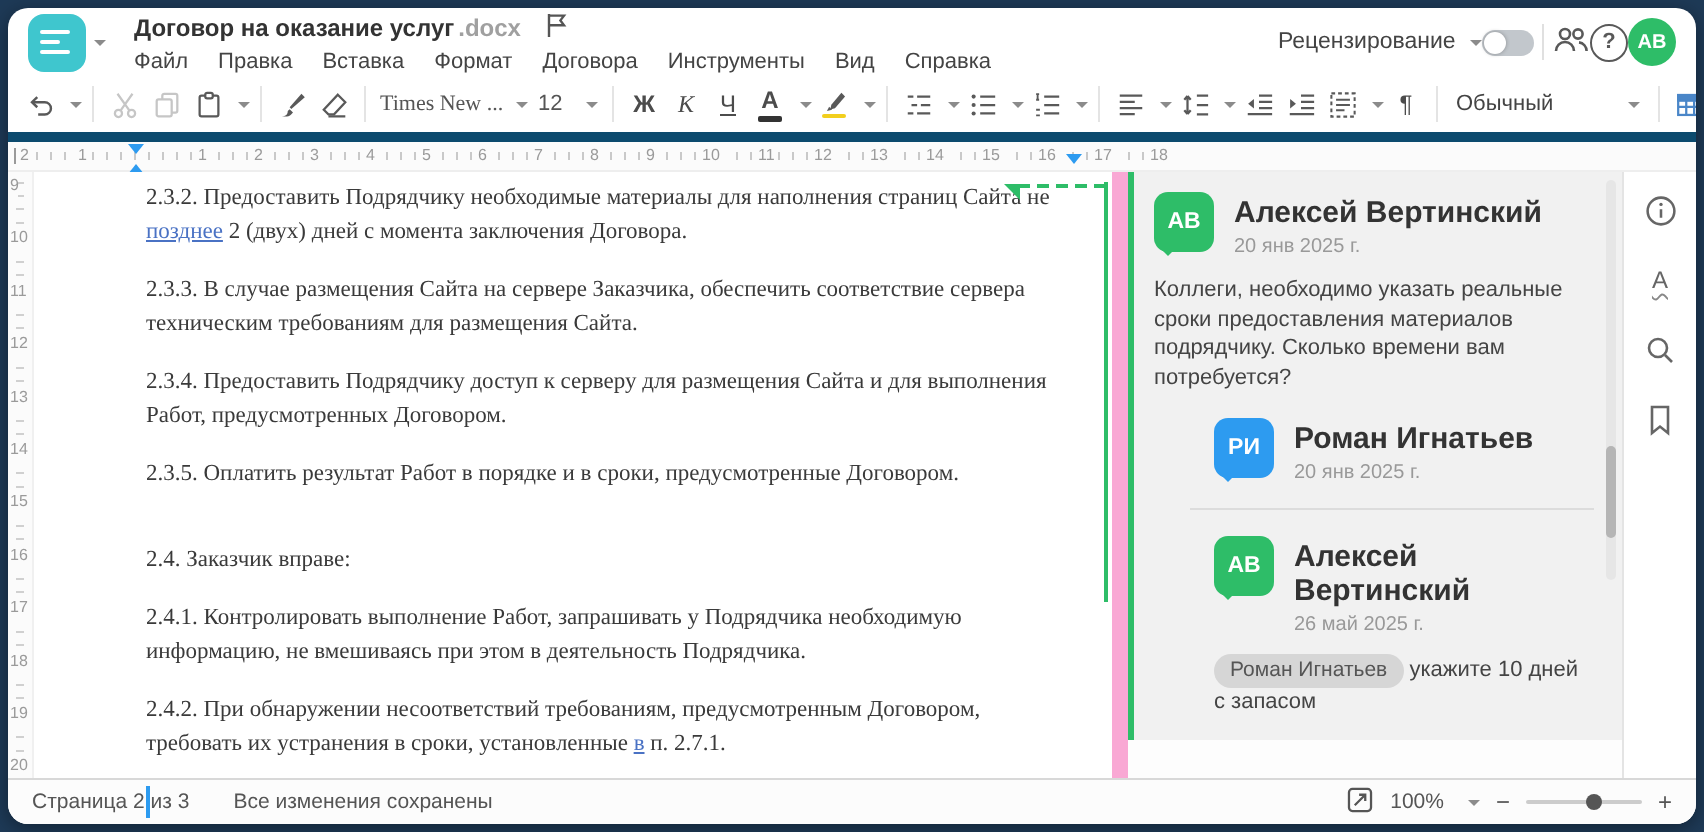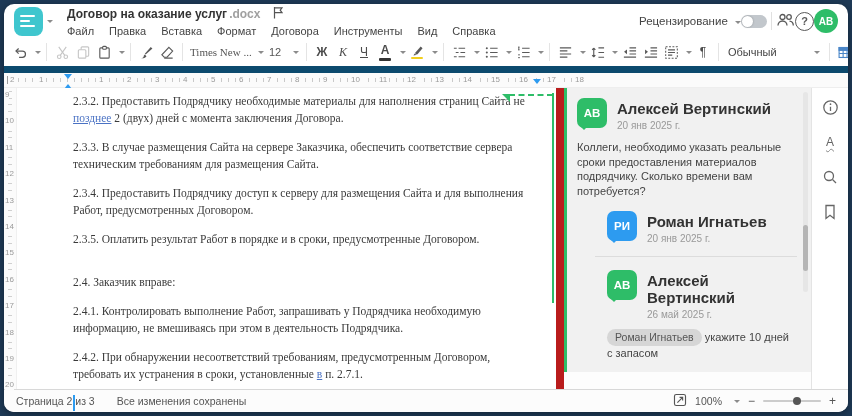--- a/index.html
+++ b/index.html
@@ -24,21 +24,21 @@
   .header-right{margin-left:auto;display:flex;align-items:center;font-size:11.5px;color:#444;}
   .toggle{width:26px;height:13px;border-radius:7px;background:#c2c7cc;position:relative;}
   .toggle i{position:absolute;left:1px;top:1px;width:11px;height:11px;border-radius:50%;background:#fff;
     box-shadow:0 0 2px rgba(0,0,0,.3);}
   .hdr-sep{width:1px;height:18px;background:#e0e0e0;margin:0 4px;}
   .avatar{width:24px;height:24px;border-radius:50%;background:#2ebd68;color:#fff;font-size:10px;
     font-weight:bold;display:flex;align-items:center;justify-content:center;}
   .helpbtn{width:17px;height:17px;border:1.4px solid #595959;border-radius:50%;color:#595959;
     font-size:11px;font-weight:bold;display:flex;align-items:center;justify-content:center;}
   
-  .toolbar{height:28px;border-bottom:7px solid #0c4a6e;display:flex;align-items:center;
+  .toolbar{height:28px;border-bottom:5px solid #0c4a6e;display:flex;align-items:center;
     padding:0 6px;gap:1px;flex:0 0 auto;overflow:hidden;}
   .ti{height:24px;min-width:20px;display:flex;align-items:center;justify-content:center;border-radius:2px;
     color:#595959;flex:0 0 auto;}
   .ti svg{display:block;}
   .vsep{width:1px;height:18px;background:#e4e4e4;margin:0 4px;flex:0 0 auto;}
   .fontsel{width:74px;height:20px;display:flex;align-items:center;justify-content:space-between;
     font-family:"Liberation Serif",serif;font-size:11px;color:#555;padding:0 2px;flex:0 0 auto;}
   .sizesel{width:30px;height:20px;display:flex;align-items:center;justify-content:space-between;
     font-size:11px;color:#555;padding:0 2px;flex:0 0 auto;}
   .stylesel{width:92px;height:20px;display:flex;align-items:center;justify-content:space-between;
@@ -60,21 +60,21 @@
     border-bottom:1.5px solid #9a9a9a;}
   .imark{position:absolute;width:0;height:0;border:4px solid transparent;}
   .imark.down{border-top:5px solid #2d9bf0;top:1px;}
   .imark.up{border-bottom:5px solid #2d9bf0;top:7px;}
   
   .main{flex:1;display:flex;min-height:0;}
   .vruler{width:12px;background:#fbfbfb;position:relative;font-size:8px;color:#9a9a9a;flex:0 0 auto;
     border-right:1px solid #f0f0f0;}
   .vticks{position:absolute;top:0;bottom:0;left:4px;width:4px;
     background:repeating-linear-gradient(0deg,#d0d0d0 0 1px,transparent 1px 6.6px);}
-  .docarea{flex:1;position:relative;background:#b91c1c;min-width:0;}
+  .docarea{flex:1;position:relative;background:#f9a8d4;min-width:0;}
   .page{position:absolute;left:0;top:0;bottom:0;right:8px;background:#fff;}
   .doctext{position:absolute;left:56px;top:5px;width:466px;
     font-family:"Liberation Serif",serif;font-size:11.5px;line-height:17px;color:#3a3a3a;}
   .doctext p{margin:0 0 12px 0;}
   .gap-before{margin-top:26px !important;}
   .ins{color:#4a72c4;text-decoration:underline;}
   .cursor{width:1.5px;height:16px;background:#2d9bf0;margin-top:10px;}
   .anchor-v{position:absolute;right:10px;top:5px;height:210px;border-right:2px solid #2ebd68;}
   .anchor-h{position:absolute;right:11px;top:6px;width:44px;border-top:2px dashed #2ebd68;}
   .anchor-arrow{position:absolute;right:54px;top:6px;width:0;height:0;

